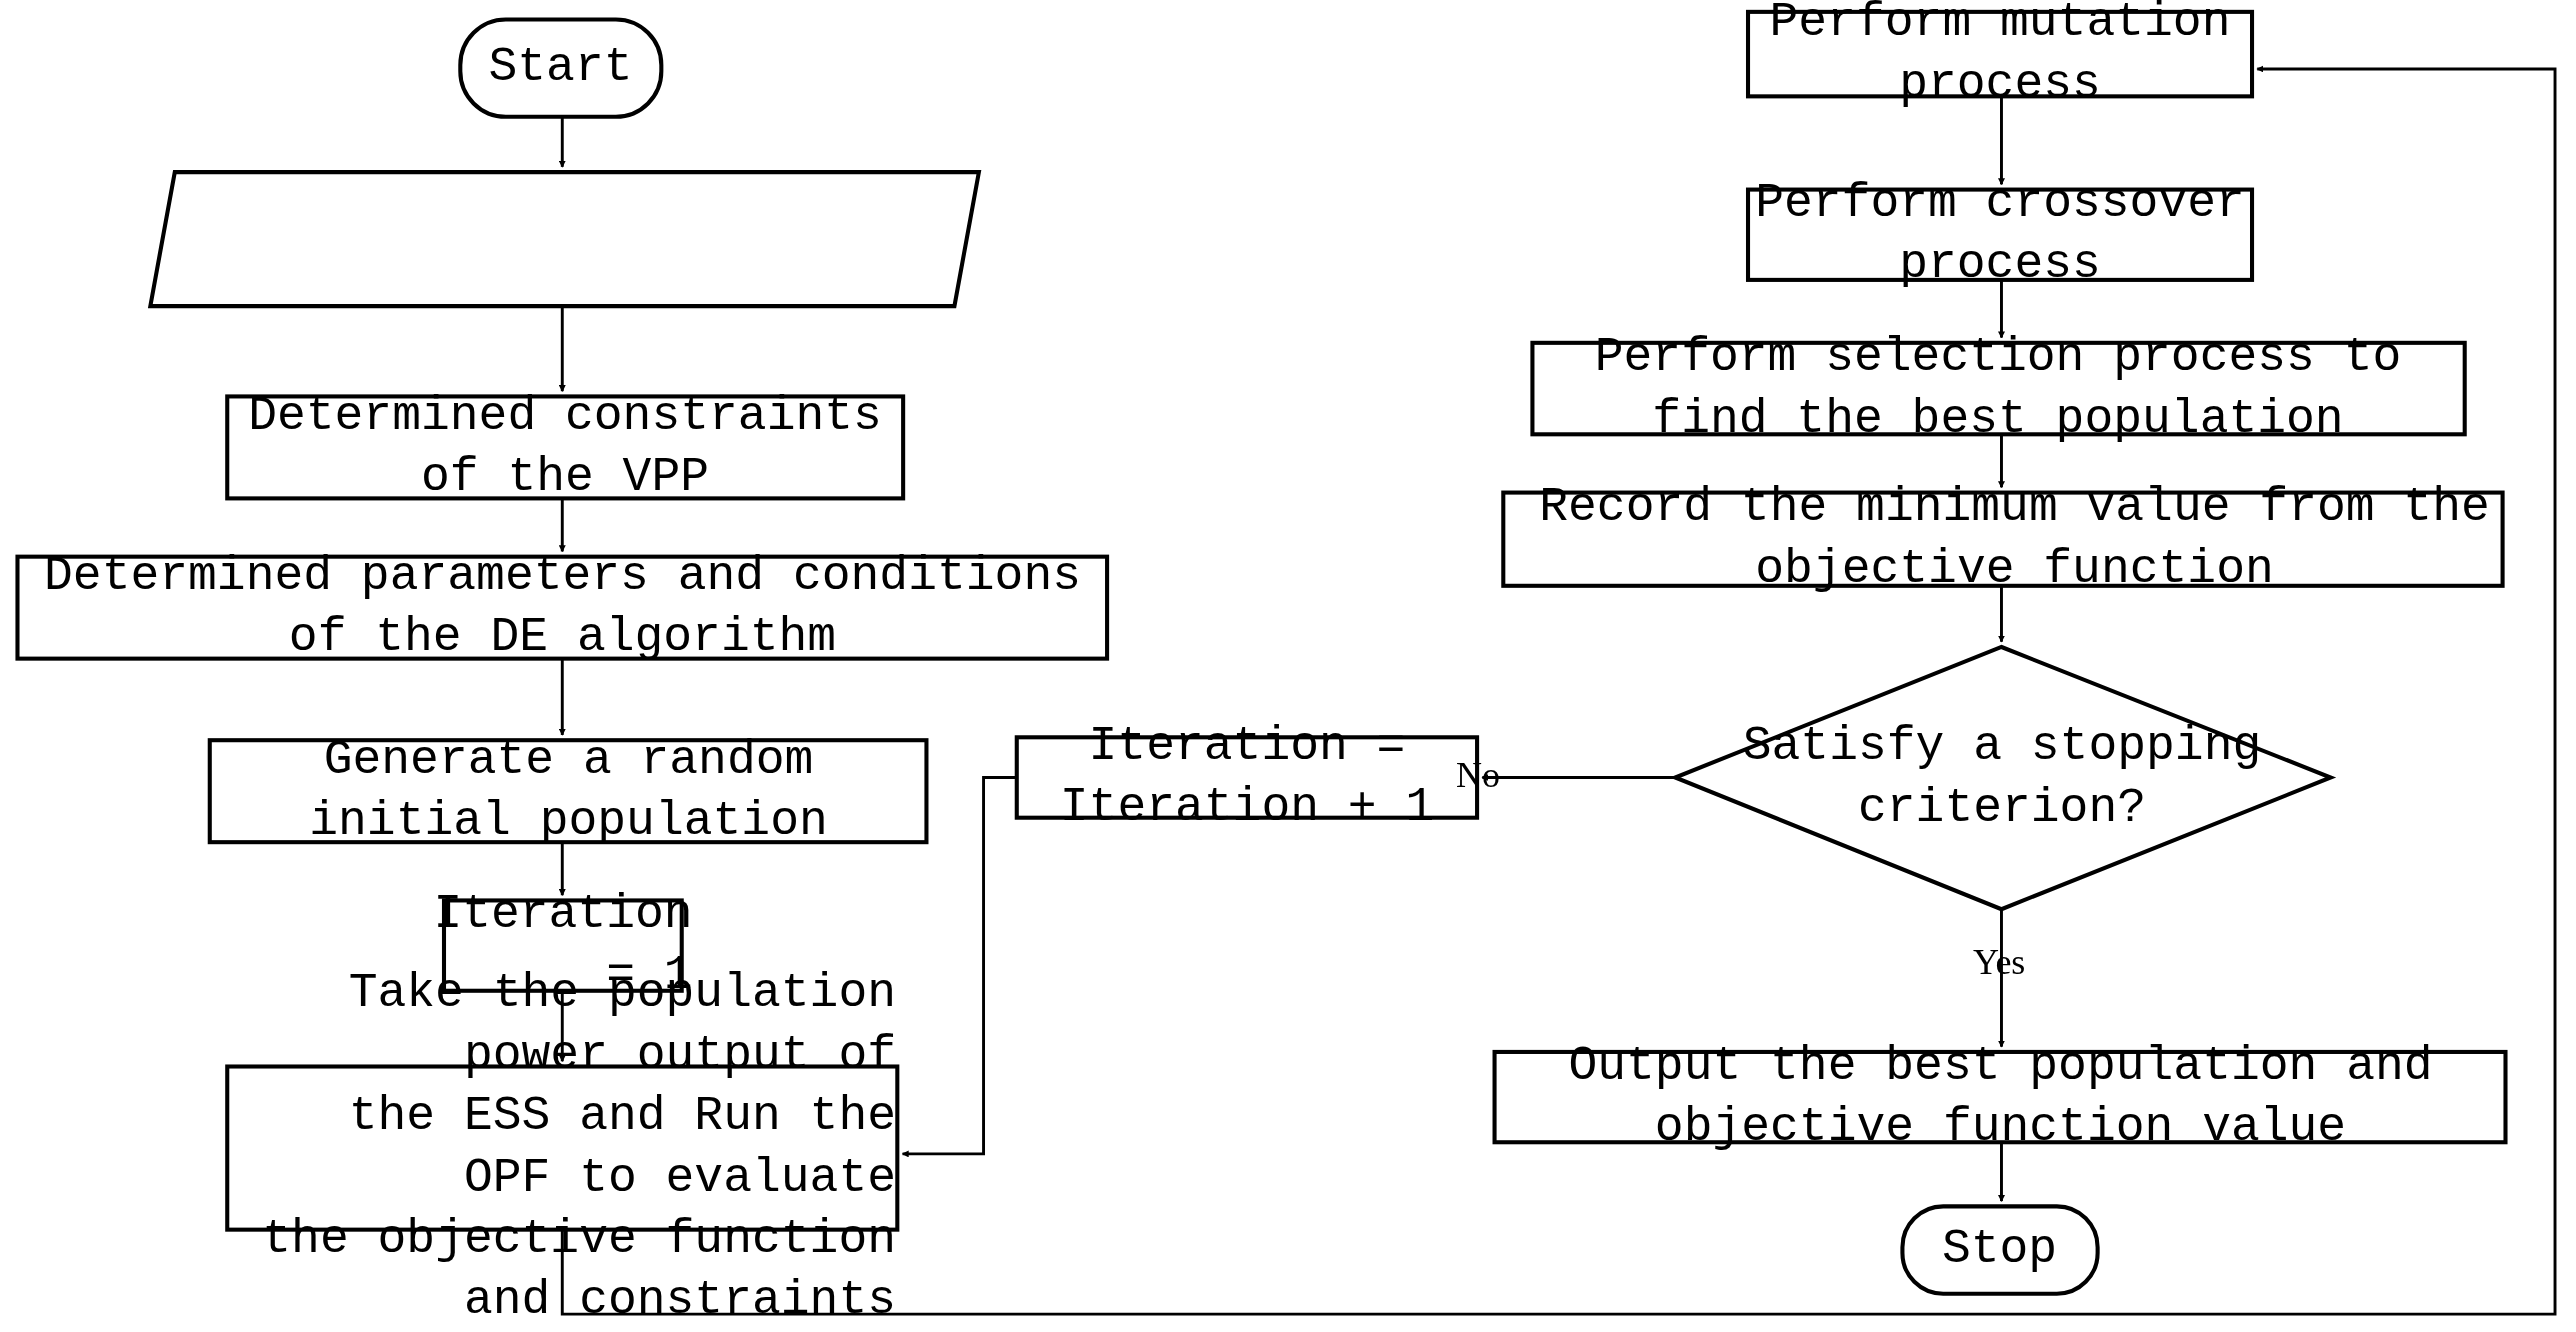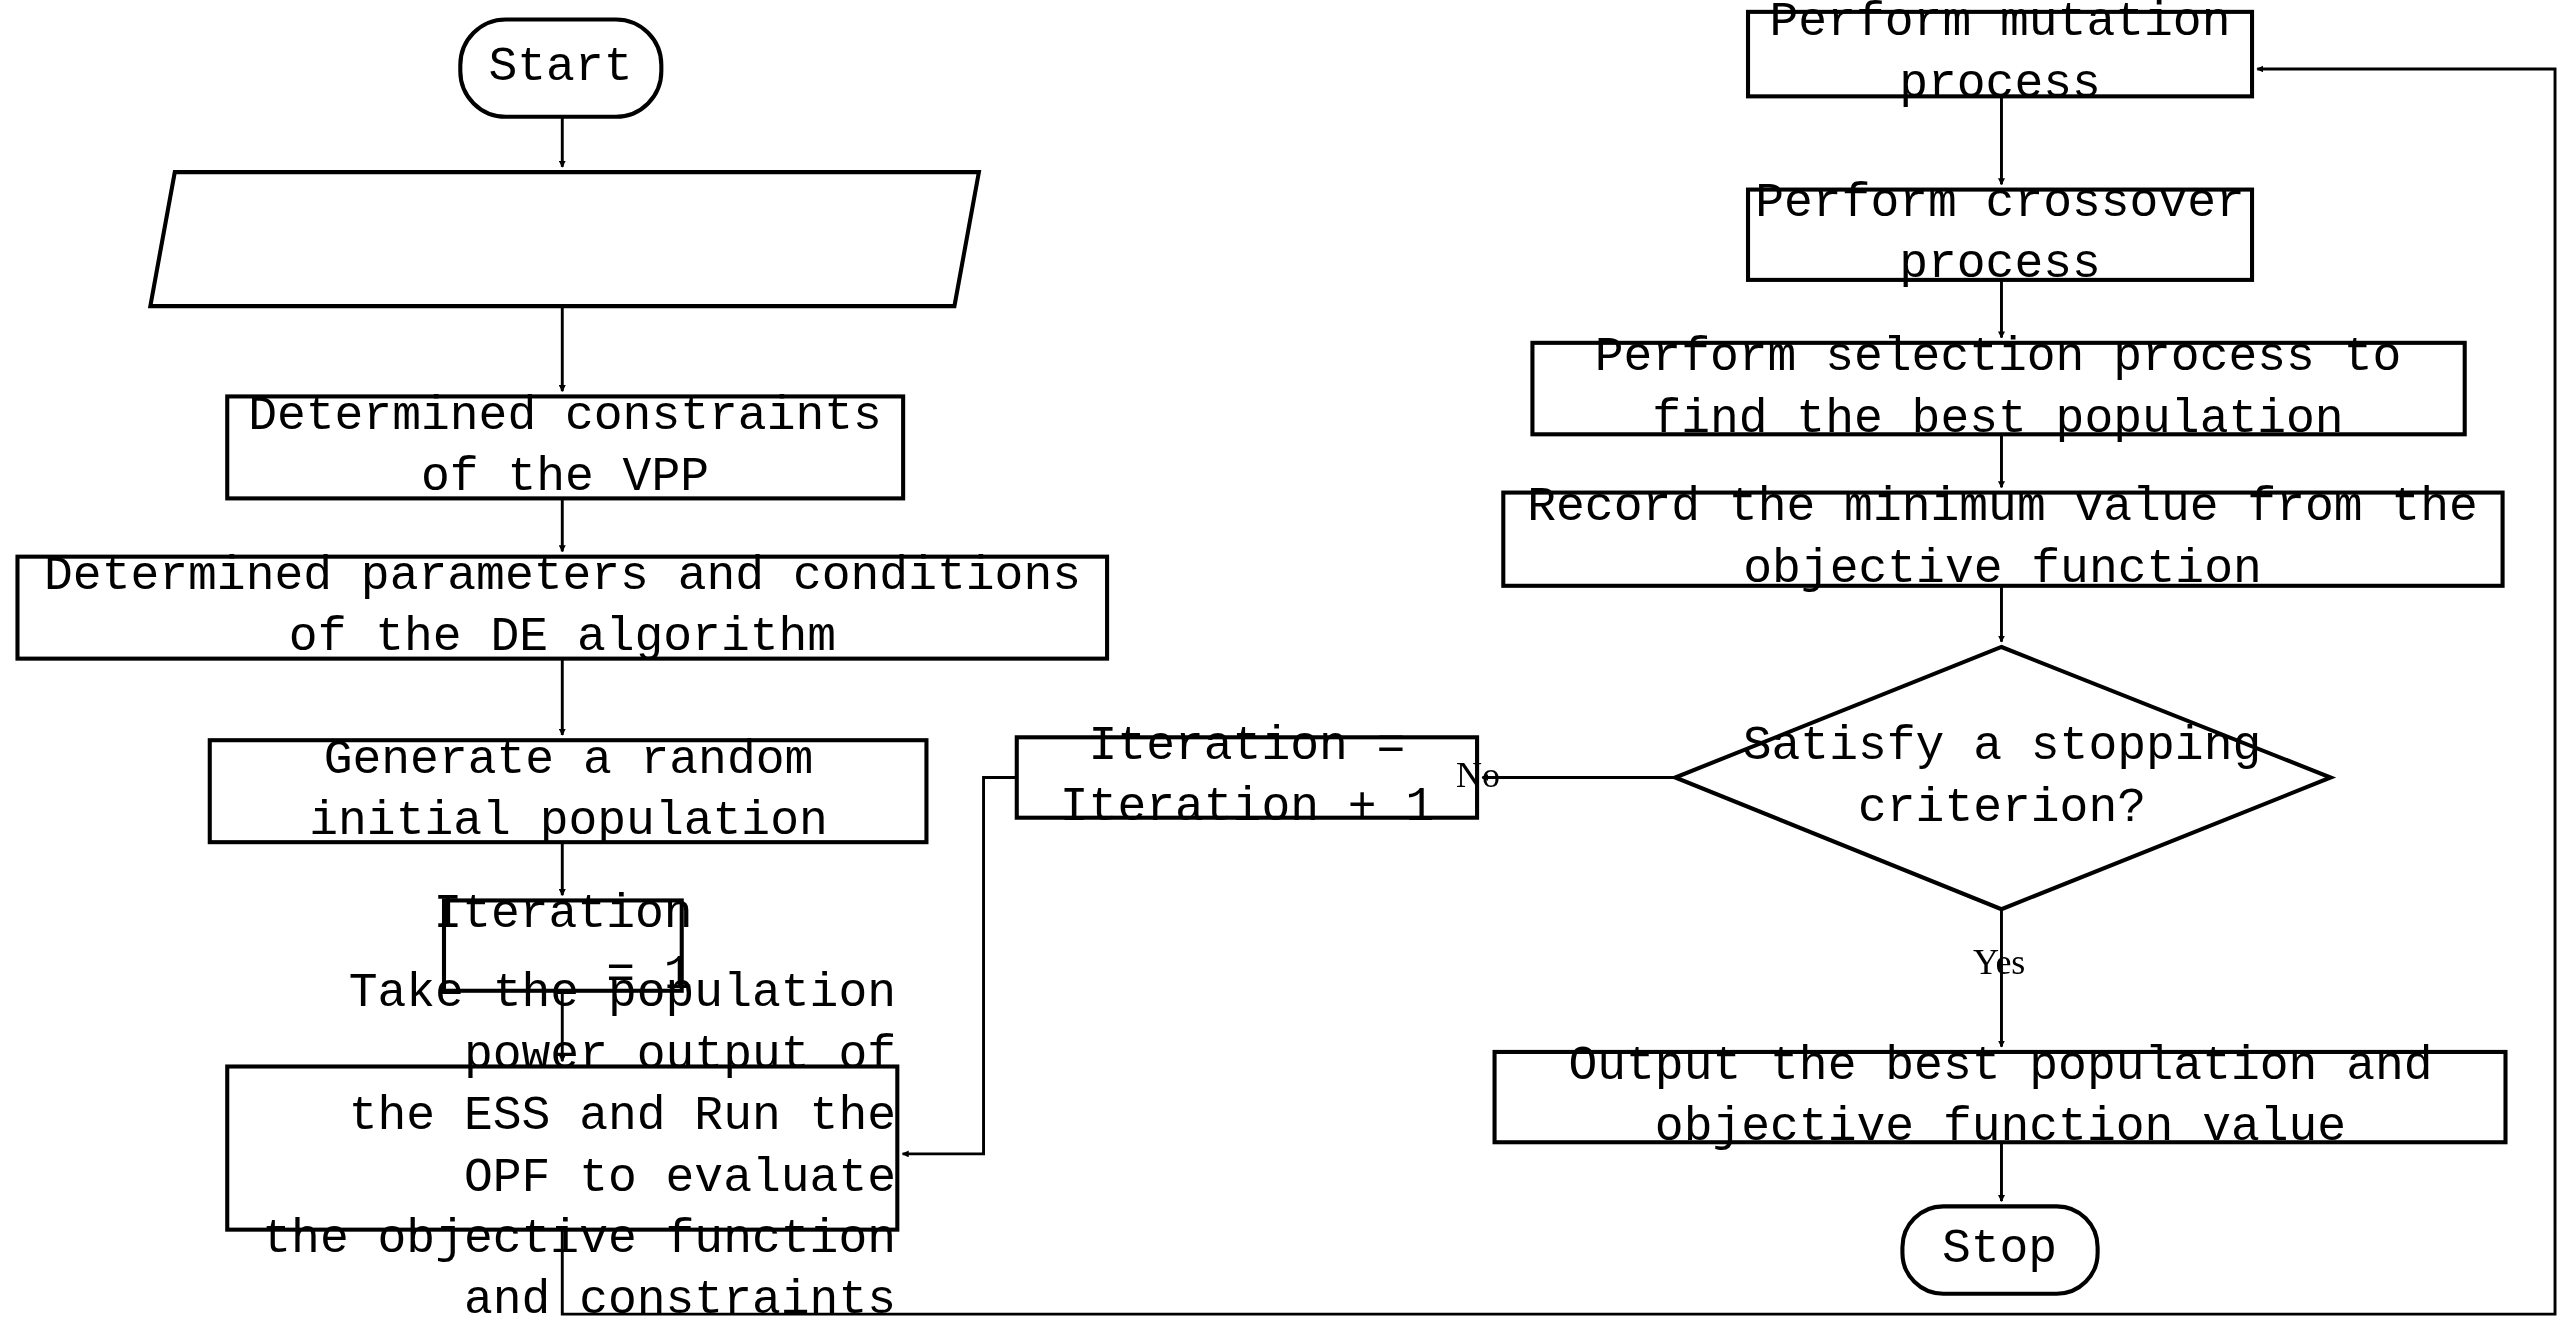--- a/index.html
+++ b/index.html
@@ -142,21 +142,21 @@
 the objective function and constraints</div>
 
   <div class="node-text" style="left:1017px; top:737px; width:460px; height:80px;">Iteration = Iteration + 1</div>
 
   <div class="node-text" style="left:1748px; top:11.7px; width:504px; height:84px;">Perform mutation process</div>
 
   <div class="node-text" style="left:1532px; top:343px; width:932px; height:91px;">Perform selection process to find the best population</div>
 
   <div class="node-text" style="left:1748px; top:189px; width:504px; height:90px;">Perform crossover  process</div>
 
-  <div class="node-text" style="left:1503px; top:492px; width:999px; height:93px;">Record the minimum value from the objective function</div>
+  <div class="node-text" style="left:1503px; top:492px; width:999px; height:93px;padding-left:12px;">Record the minimum value from the objective function</div>
 
   <div class="node-text" style="left:1725px; top:740px; width:554px; height:75px;">Satisfy a stopping criterion?</div>
 
   <div class="node-text" style="left:1495px; top:1052px; width:1011px; height:90px;">Output the best population and objective function value</div>
 
   <div class="node-text" style="left:1902px; top:1206px; width:195px; height:87px;">Stop</div>
 
   <div class="edge-label" style="left:1456px; top:757px;">No</div>
 
   <div class="edge-label" style="left:1973px; top:944px;">Yes</div>

